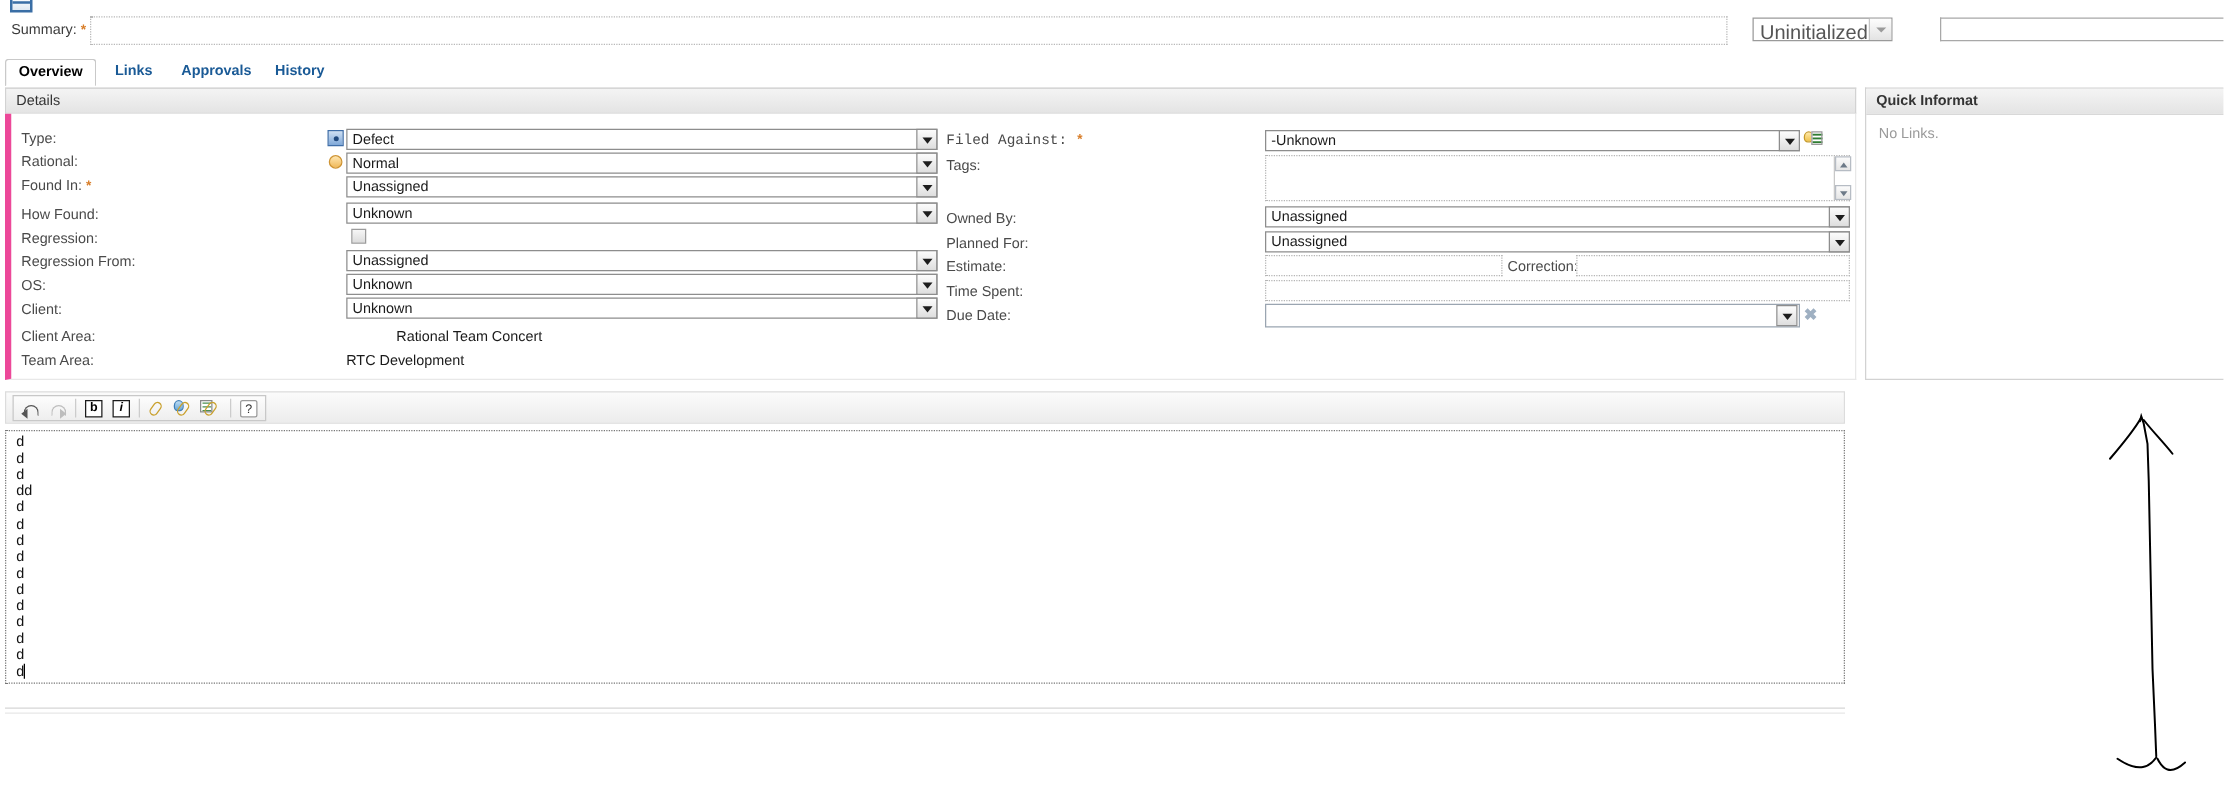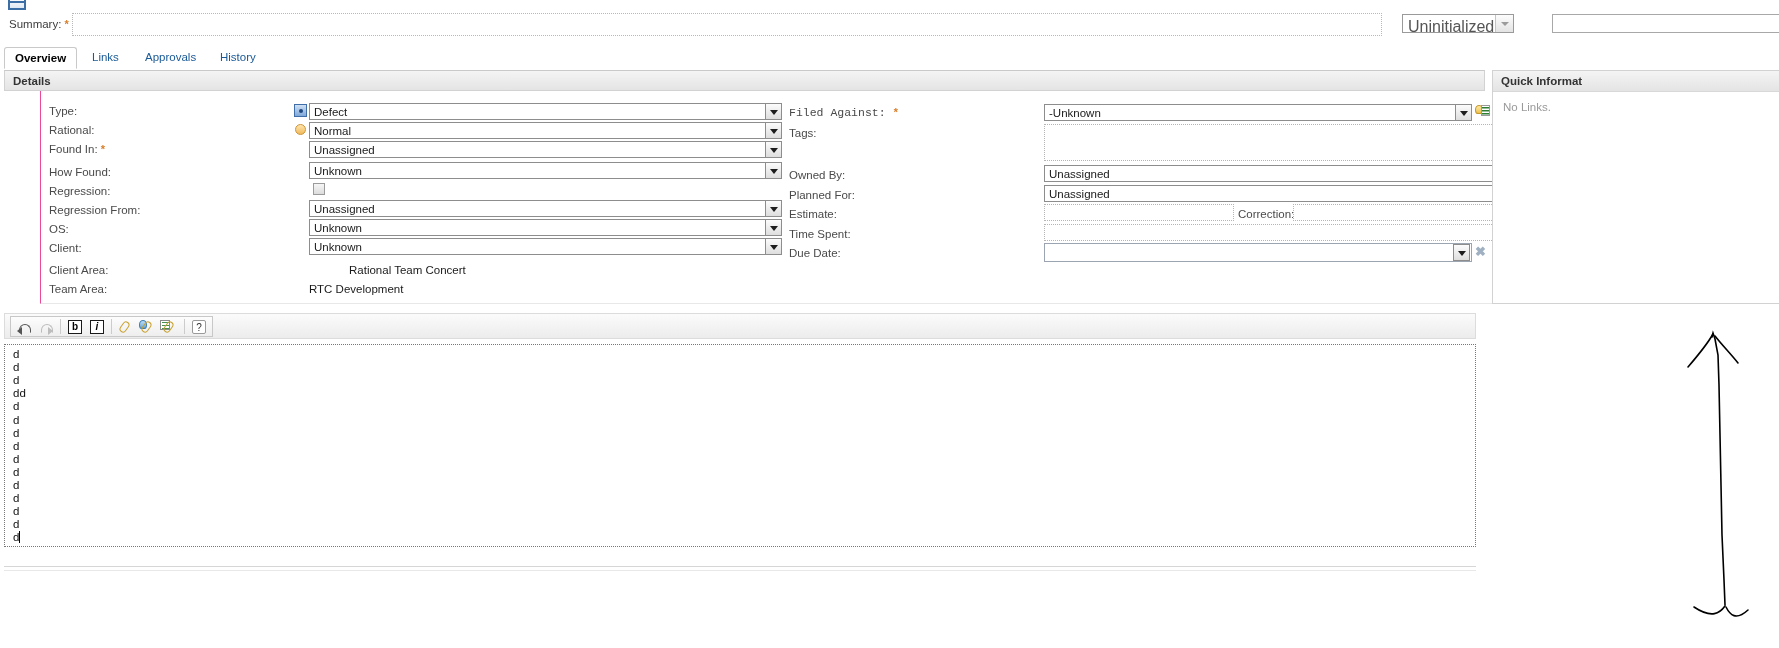--- a/index.html
+++ b/index.html
@@ -73,20 +73,21 @@
   }
 
   
   .tabs {
     position: absolute; left: 0; top: 47px; width: 1779px; height: 22px;
   }
   .tab {
     position: absolute; top: 0; height: 22px;
     font-size: 11.5px; padding: 4px 10px 0 10px;
     cursor: default;
+    font-weight: bold;
   }
   .tab.active {
     left: 4px;
     font-weight: bold; color: #000000;
     background: #ffffff;
     border: 1px solid #c9c9c9;
     border-bottom: 1px solid #ffffff;
     border-radius: 3px 3px 0 0;
   }
   .tab.inactive { color: #1a5a96; }
@@ -97,30 +98,29 @@
   
   .details-bar {
     position: absolute; left: 4px; top: 70px;
     width: 1481px; height: 21px;
     background: linear-gradient(#f4f4f4, #e4e4e4);
     border: 1px solid #d2d2d2;
     border-top: 1px solid #c9c9c9;
   }
   .details-bar .t {
     position: absolute; left: 8px; top: 4px;
-    font-weight: bold; font-size: 11.5px; color: #333333;
+    font-weight: normal; font-size: 11.5px; color: #333333;
   }
   .details-body {
     position: absolute; left: 4px; top: 91px;
     width: 1481px; height: 213px;
-    border-left: 1px solid #ec4899;
+    border-left: 5px solid #ec4899;
     border-right: 1px solid #e8e8e8;
     border-bottom: 1px solid #e8e8e8;
     background: #ffffff;
-    margin-left: 36px;
   }
 
   
   .flabel {
     position: absolute;
     font-size: 11.5px; color: #4a4a4a; white-space: nowrap;
   }
 
   
   .combo {

